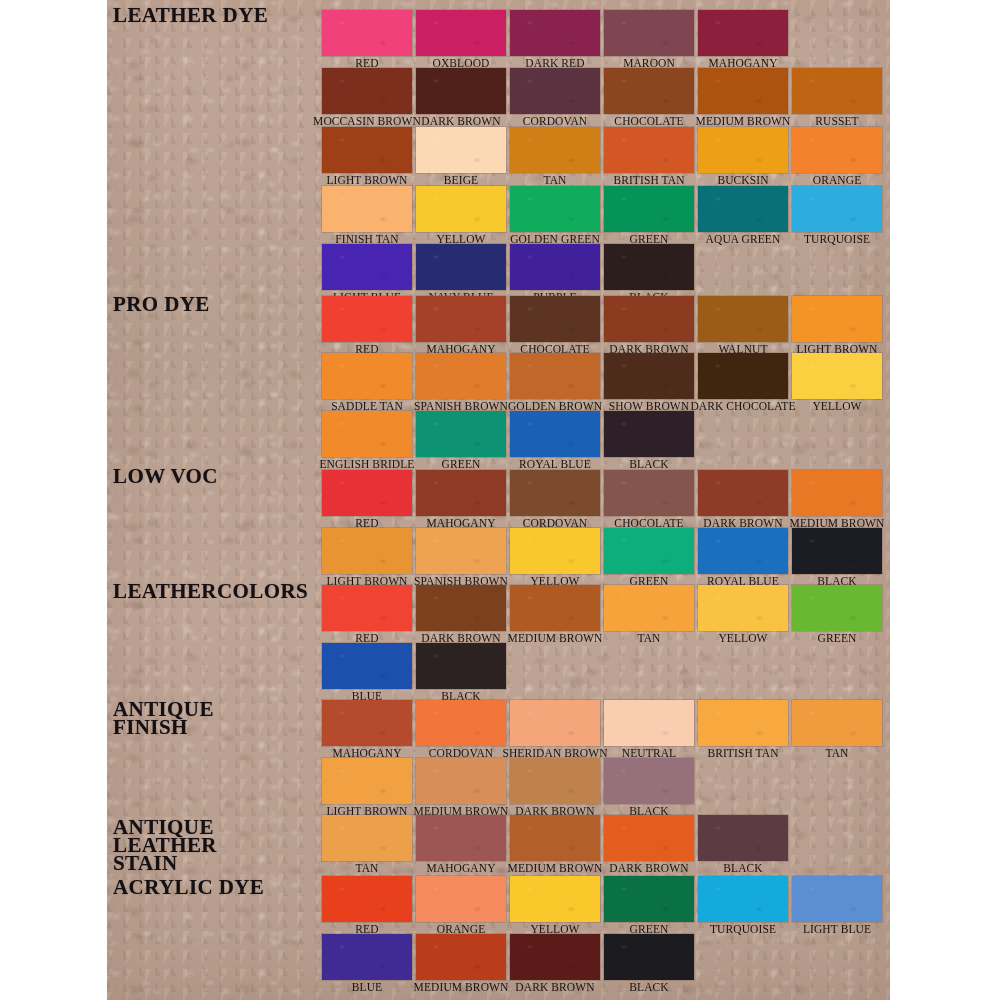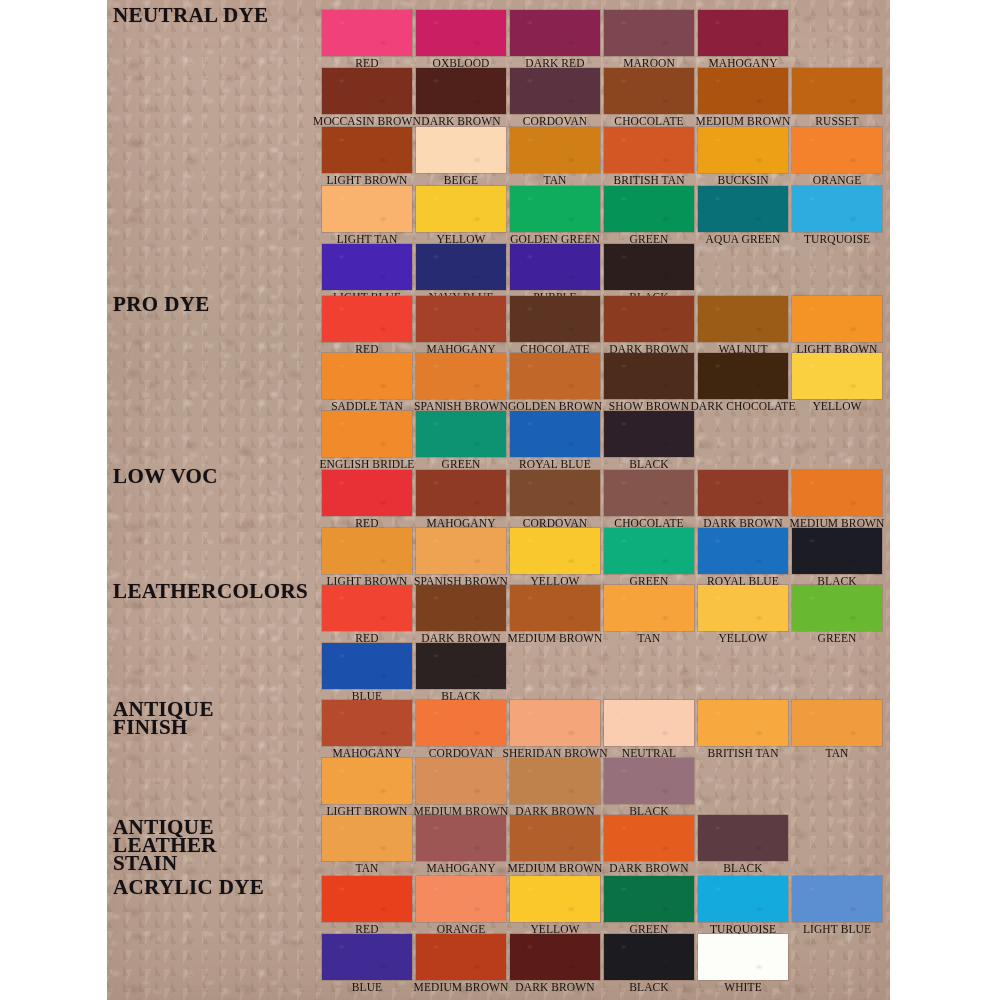--- a/index.html
+++ b/index.html
@@ -94,21 +94,21 @@
     letter-spacing: 0.1px;
     line-height: 15px;
   }
 </style>
 </head>
 <body>
 
 <div id="chart-root">
   <div id="leather-panel"></div>
   <div id="sections-layer">
-      <div class="section-label" style="top: 6px;">NEUTRAL DYE</div>
+      <div class="section-label" style="top: 6px;">LEATHER DYE</div>
       <div class="swatch-row" style="top: 10px;">
         <div class="swatch-cell">
           <div class="swatch-chip" title="RED" style="background: radial-gradient(5px 3px at 22% 28%, rgba(255, 255, 255, 0.1), rgba(255, 255, 255, 0) 72%), radial-gradient(6px 4px at 68% 72%, rgba(0, 0, 0, 0.1), rgba(0, 0, 0, 0) 72%), linear-gradient(rgb(240, 65, 122) 0%, rgb(240, 65, 122) 100%);"></div>
           <div class="swatch-name">RED</div>
         </div>
         <div class="swatch-cell">
           <div class="swatch-chip" title="OXBLOOD" style="background: radial-gradient(5px 3px at 22% 28%, rgba(255, 255, 255, 0.1), rgba(255, 255, 255, 0) 72%), radial-gradient(6px 4px at 68% 72%, rgba(0, 0, 0, 0.1), rgba(0, 0, 0, 0) 72%), linear-gradient(rgb(203, 31, 99) 0%, rgb(203, 31, 99) 100%);"></div>
           <div class="swatch-name">OXBLOOD</div>
         </div>
         <div class="swatch-cell">
@@ -172,21 +172,21 @@
           <div class="swatch-name">BUCKSIN</div>
         </div>
         <div class="swatch-cell">
           <div class="swatch-chip" title="ORANGE" style="background: radial-gradient(5px 3px at 22% 28%, rgba(255, 255, 255, 0.1), rgba(255, 255, 255, 0) 72%), radial-gradient(6px 4px at 68% 72%, rgba(0, 0, 0, 0.1), rgba(0, 0, 0, 0) 72%), linear-gradient(rgb(244, 129, 44) 0%, rgb(244, 129, 44) 100%);"></div>
           <div class="swatch-name">ORANGE</div>
         </div>
       </div>
       <div class="swatch-row" style="top: 186px;">
         <div class="swatch-cell">
           <div class="swatch-chip" title="LIGHT TAN" style="background: radial-gradient(5px 3px at 22% 28%, rgba(255, 255, 255, 0.1), rgba(255, 255, 255, 0) 72%), radial-gradient(6px 4px at 68% 72%, rgba(0, 0, 0, 0.1), rgba(0, 0, 0, 0) 72%), linear-gradient(rgb(249, 179, 110) 0%, rgb(249, 179, 110) 100%);"></div>
-          <div class="swatch-name">LIGHT TAN</div>
+          <div class="swatch-name">FINISH TAN</div>
         </div>
         <div class="swatch-cell">
           <div class="swatch-chip" title="YELLOW" style="background: radial-gradient(5px 3px at 22% 28%, rgba(255, 255, 255, 0.1), rgba(255, 255, 255, 0) 72%), radial-gradient(6px 4px at 68% 72%, rgba(0, 0, 0, 0.1), rgba(0, 0, 0, 0) 72%), linear-gradient(rgb(247, 201, 44) 0%, rgb(247, 201, 44) 100%);"></div>
           <div class="swatch-name">YELLOW</div>
         </div>
         <div class="swatch-cell">
           <div class="swatch-chip" title="KELLY GREEN" style="background: radial-gradient(5px 3px at 22% 28%, rgba(255, 255, 255, 0.1), rgba(255, 255, 255, 0) 72%), radial-gradient(6px 4px at 68% 72%, rgba(0, 0, 0, 0.1), rgba(0, 0, 0, 0) 72%), linear-gradient(rgb(16, 172, 93) 0%, rgb(16, 172, 93) 100%);"></div>
           <div class="swatch-name">GOLDEN GREEN</div>
         </div>
         <div class="swatch-cell">
@@ -489,19 +489,15 @@
           <div class="swatch-name">MEDIUM BROWN</div>
         </div>
         <div class="swatch-cell">
           <div class="swatch-chip" title="DARK BROWN" style="background: radial-gradient(5px 3px at 22% 28%, rgba(255, 255, 255, 0.1), rgba(255, 255, 255, 0) 72%), radial-gradient(6px 4px at 68% 72%, rgba(0, 0, 0, 0.1), rgba(0, 0, 0, 0) 72%), linear-gradient(rgb(91, 27, 24) 0%, rgb(91, 27, 24) 100%);"></div>
           <div class="swatch-name">DARK BROWN</div>
         </div>
         <div class="swatch-cell">
           <div class="swatch-chip" title="BLACK" style="background: radial-gradient(5px 3px at 22% 28%, rgba(255, 255, 255, 0.1), rgba(255, 255, 255, 0) 72%), radial-gradient(6px 4px at 68% 72%, rgba(0, 0, 0, 0.1), rgba(0, 0, 0, 0) 72%), linear-gradient(rgb(27, 27, 32) 0%, rgb(27, 27, 32) 100%);"></div>
           <div class="swatch-name">BLACK</div>
         </div>
-        <div class="swatch-cell">
-          <div class="swatch-chip" title="WHITE" style="background: radial-gradient(5px 3px at 22% 28%, rgba(255, 255, 255, 0.1), rgba(255, 255, 255, 0) 72%), radial-gradient(6px 4px at 68% 72%, rgba(0, 0, 0, 0.1), rgba(0, 0, 0, 0) 72%), linear-gradient(rgb(253, 253, 250) 0%, rgb(253, 253, 250) 100%);"></div>
-          <div class="swatch-name">WHITE</div>
-        </div>
       </div>
     </div>
 </div>
 
 </body></html>

